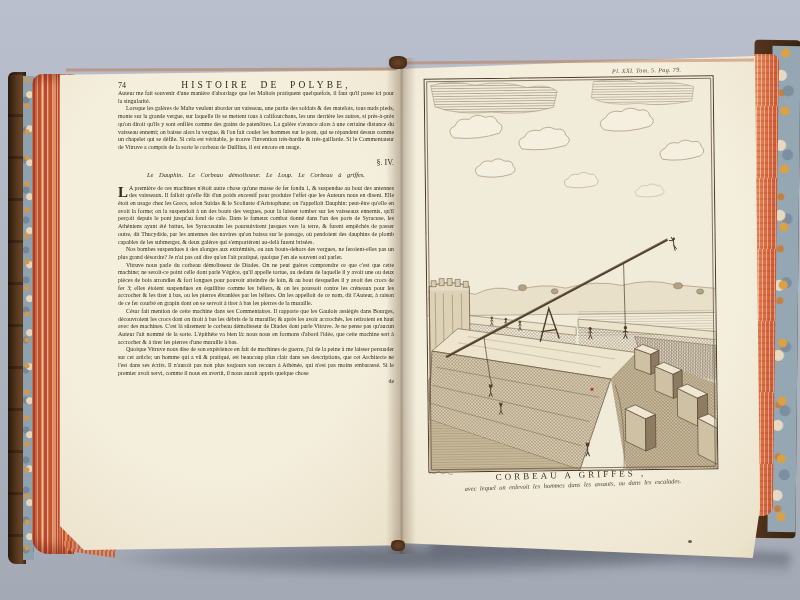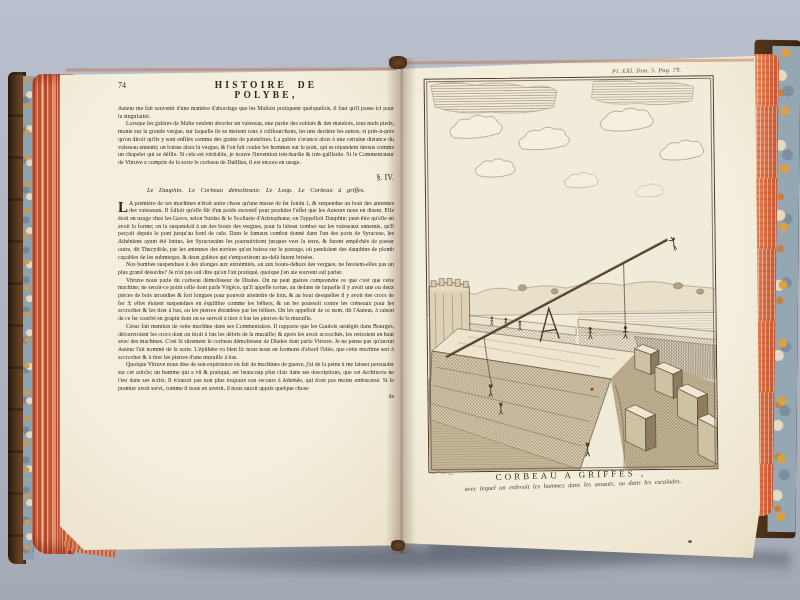--- a/index.html
+++ b/index.html
@@ -69,23 +69,23 @@
   .headcap{left:389px; top:56px; width:18px; height:13px; background:radial-gradient(#6b4427,#3a2513); border-radius:40%;}
   .tailcap{left:391px; top:540px; width:14px; height:11px; background:radial-gradient(#6b4427,#3a2513); border-radius:40%;}
   .top-edge-left{left:66px; top:68px; width:330px; height:3px; background:#b97a52; opacity:.55; transform:rotate(-.2deg);}
   .top-edge-right{left:402px; top:60px; width:352px; height:3px; background:#b97a52; opacity:.5; transform:rotate(-.5deg);}
   .corner-red{left:62px; top:538px; width:54px; height:16px; transform:rotate(8deg);
     background:repeating-linear-gradient(90deg,#c2532f 0 2px,#e08e62 2px 4px); opacity:.8; border-radius:0 0 0 12px;}
   .speck{width:4px;height:3px;background:#4a3826;border-radius:50%;opacity:.8;}
 
   
   .textblock{left:118px; top:80px; width:276px; color:#33291d;}
-  .runhead{display:flex; align-items:baseline; margin-bottom:5px;gap:32px;}
+  .runhead{display:flex; align-items:baseline; gap:32px;}
   .pageno{font-size:8px; margin-right:22px;}
-  .title{flex:1; text-align:center; font-size:9.5px; letter-spacing:3.2px; word-spacing:5px;font-weight:bold;}
+  .title{flex:1; text-align:center; font-size:9.5px; letter-spacing:3.2px; word-spacing:5px;}
   .para{font-size:5.9px; line-height:7.7px; text-align:justify; text-indent:8px; margin:0;}
   .para.noind{text-indent:0;}
   .sect{ text-align:right; font-size:8px; margin:6px 0 4px;}
   .subt{ text-align:center; font-style:italic; font-size:6.4px; word-spacing:4px; margin-bottom:7px;}
   .dcwrap .dc{float:left; font-size:15px; line-height:13px; padding:1px 1px 0 0; font-weight:bold;}
   .catch{text-align:right; font-size:5.9px; margin-top:1px;}
 
   
   .plate-label{left:612px; top:66px; width:110px; font-style:italic; font-size:6.2px; color:#5c4a36;
     transform:rotate(-1.2deg); letter-spacing:.3px;}

